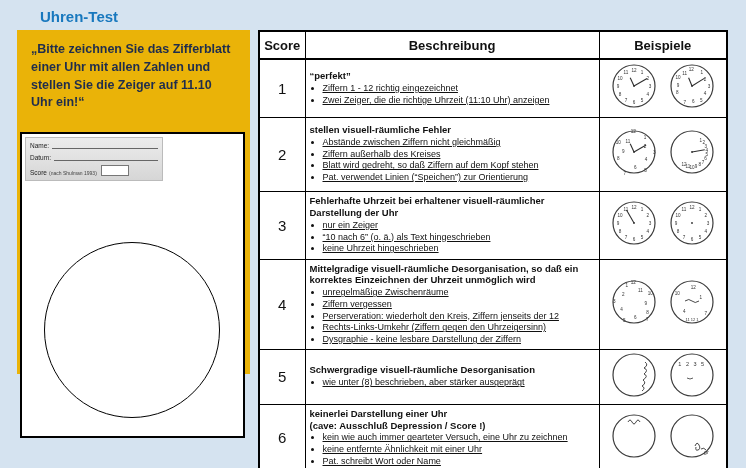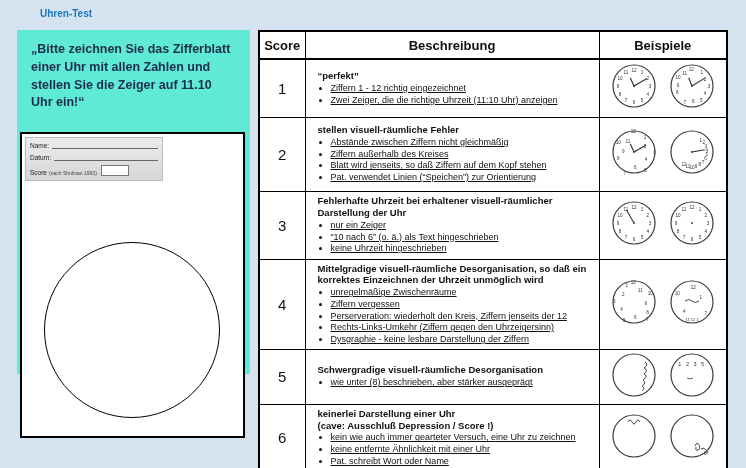--- a/index.html
+++ b/index.html
@@ -4,25 +4,25 @@
 <style>
   html,body{margin:0;padding:0;}
   body{
     width:746px;height:468px;position:relative;overflow:hidden;
     background:#d5e3f0;
     font-family:"Liberation Sans", sans-serif;
     color:#111;
   }
   .page-title{
     position:absolute;left:40px;top:8px;
-    font-size:10px;font-weight:bold;color:#1878be;
+    font-size:15px;font-weight:bold;color:#1878be;
   }
   .left-panel{
     position:absolute;left:17px;top:30px;width:233px;height:344px;
-    background:#5eead4;
+    background:#eab308;
   }
   .quote{
     position:absolute;left:14px;top:11px;width:200px;
     font-size:12.5px;font-weight:bold;color:#1f2d4d;line-height:1.42;
   }
   .form-box{
     position:absolute;left:3px;top:102px;width:221px;height:302px;
     background:#fff;border:2px solid #000;
   }
   .fields{
@@ -52,21 +52,21 @@
     height:26px;font-size:13px;font-weight:bold;text-align:center;
     border-bottom:2px solid #000;padding:0;
   }
   .col-score{width:46px;}
   .col-desc{width:294px;}
   .col-ex{width:128px;}
   .cell-score{
     text-align:center;vertical-align:middle;
     font-size:15px;color:#111;
   }
-  .cell-desc{vertical-align:middle;padding:3px 12px;overflow:hidden;}
+  .cell-desc{vertical-align:middle;padding:3px 4px;overflow:hidden;}
   .desc-title{font-size:9.5px;font-weight:bold;line-height:1.25;color:#111;}
   .cell-desc ul{margin:1px 0 0 0;padding-left:13px;text-decoration:underline;}
   .cell-desc li{font-size:9px;line-height:1.3;margin:0;color:#111;}
   .cell-examples{text-align:center;vertical-align:middle;white-space:nowrap;padding:0;}
   .clock{display:inline-block;margin:0 2px;vertical-align:middle;}
   .clock text{font-family:"Liberation Sans", sans-serif;}
 </style>
 </head>
 <body>
 
@@ -154,21 +154,21 @@
               <circle cx="27" cy="25" r="0.9" fill="#2e2e2e"></circle>
             </svg></span></td>
       </tr>
       <tr style="height: 74px;">
         <td class="cell-score">2</td>
         <td class="cell-desc">
           <div class="desc-title">stellen visuell-räumliche Fehler</div>
           <ul>
             <li>Abstände zwischen Ziffern nicht gleichmäßig</li>
             <li>Ziffern außerhalb des Kreises</li>
-            <li>Blatt wird jenseits, so daß Ziffern auf dem Kopf stehen</li>
+            <li>Blatt wird gedreht, so daß Ziffern auf dem Kopf stehen</li>
             <li>Pat. verwendet Linien (“Speichen”) zur Orientierung</li>
           </ul>
         </td>
         <td class="cell-examples"><span class="clock"><svg width="54" height="50" viewBox="0 0 54 50">
               <circle cx="27" cy="25" r="21" fill="none" stroke="#3a3a3a" stroke-width="1.2"></circle>
               <text x="38.1" y="11.7" font-size="4.6" text-anchor="middle" fill="#333">1</text>
               <text x="38.0" y="21.3" font-size="4.6" text-anchor="middle" fill="#333">2</text>
               <text x="47.2" y="27.4" font-size="4.6" text-anchor="middle" fill="#333">3</text>
               <text x="39.0" y="33.5" font-size="4.6" text-anchor="middle" fill="#333">4</text>
               <text x="38.6" y="45.0" font-size="4.6" text-anchor="middle" fill="#333">5</text>

